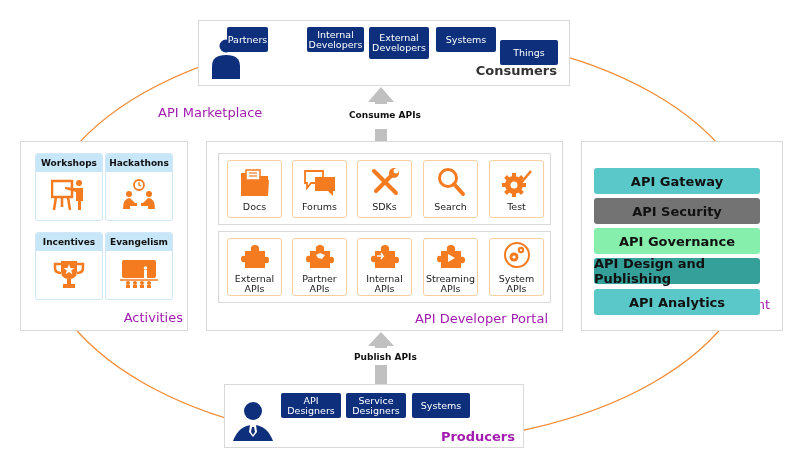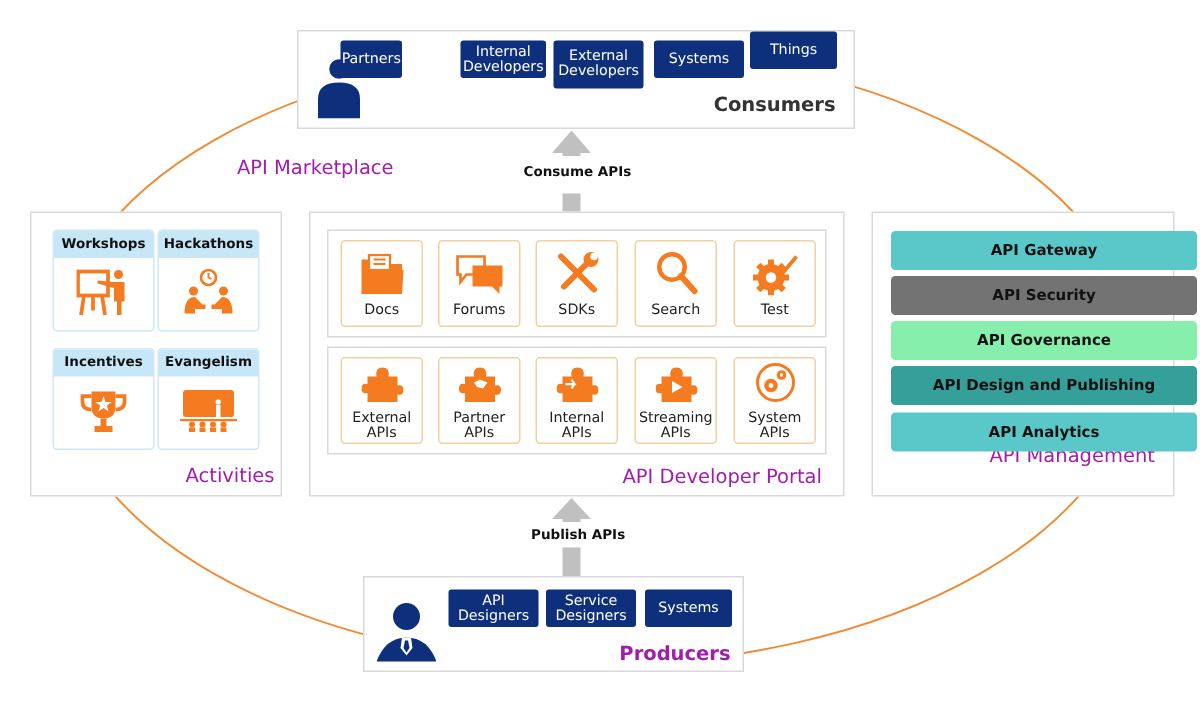--- a/index.html
+++ b/index.html
@@ -17,42 +17,42 @@
   .act { position:absolute; width:68px; height:68px; border:1.5px solid #cfe7f6; border-radius:3px;
          box-sizing:border-box; background:#fff; overflow:hidden; }
   .act .hd { background:#c7e6f7; height:18px; font-size:9px; font-weight:bold; color:#111;
              display:flex; align-items:center; justify-content:center; }
   .act .ic { display:flex; align-items:center; justify-content:center; height:46px; }
   .inner { position:absolute; border:1.5px solid #d9d9d9; box-sizing:border-box; background:#fff; }
   .tile { position:absolute; width:55px; height:58px; border:1.5px solid #f7cf9c; border-radius:3px;
           box-sizing:border-box; background:#fff; display:flex; flex-direction:column; align-items:center; }
   .tile .ti { height:32px; display:flex; align-items:flex-end; justify-content:center; margin-top:4px; }
   .tile .tl { font-size:9.5px; color:#222; text-align:center; line-height:10px; margin-top:5px; }
-  .mgmt { position:absolute; left:594px; width:204px; height:26px; border-radius:3px;
-          display:flex; align-items:center; justify-content:center; font-size:10px; font-weight:bold; color:#111; }
+  .mgmt { position:absolute; left:594px; width:166px; height:26px; border-radius:3px;
+          display:flex; align-items:center; justify-content:center; font-size:13px; font-weight:bold; color:#111;margin-top:14px; }
 </style>
 </head>
 <body>
 
 <svg id="ring" viewBox="0 0 800 467">
   <ellipse cx="398" cy="238" rx="360" ry="205" fill="none" stroke="#f28a33" stroke-width="1.3"></ellipse>
 </svg>
 
 <div class="title" style="left:158px;top:105px;">API Marketplace</div>
 
 <div class="box" style="left:198px;top:20px;width:372px;height:66px;">
   <svg class="abs" style="left:10px;top:18px;" width="34" height="40" viewBox="0 0 34 40">
     <circle cx="17" cy="7" r="6.5" fill="#0d2f7c"></circle>
     <path d="M3 40 V27 Q3 16 17 16 Q31 16 31 27 V40 Z" fill="#0d2f7c"></path>
   </svg>
   <div class="navy" style="left:28px;top:6px;width:41px;height:25px;">Partners</div>
   <div class="navy" style="left:108px;top:6px;width:57px;height:25px;">Internal Developers</div>
   <div class="navy" style="left:170px;top:6px;width:60px;height:32px;">External Developers</div>
   <div class="navy" style="left:237px;top:6px;width:60px;height:25px;">Systems</div>
-  <div class="navy" style="left:301px;top:0;width:58px;height:25px;">Things</div>
+  <div class="navy" style="left:301px;top:19px;width:58px;height:25px;">Things</div>
   <div class="title" style="right:12px;top:42px;font-size:13px;font-weight:bold;color:#333;">Consumers</div>
 </div>
 
 <svg class="arrow" style="left:368px;top:87px;" width="26" height="56" viewBox="0 0 26 56">
   <polygon points="13,0 26,15 19,15 19,17 7,17 7,15 0,15" fill="#c0c0c0"></polygon>
   <rect x="7" y="42" width="12" height="14" fill="#c0c0c0"></rect>
 </svg>
 <div class="small-bold" style="left:349px;top:110px;">Consume APIs</div>
 
 <div class="box" style="left:20px;top:141px;width:168px;height:190px;">
@@ -240,21 +240,21 @@
 <div class="mgmt" style="top:214px;background:#86efac;">API Governance</div>
 <div class="mgmt" style="top:244px;background:#35a09a;">API Design and Publishing</div>
 <div class="mgmt" style="top:275px;background:#5ac8c8;">API Analytics</div>
 
 <svg class="arrow" style="left:368px;top:332px;" width="26" height="53" viewBox="0 0 26 53">
   <polygon points="13,0 26,14 19,14 19,16 7,16 7,14 0,14" fill="#c0c0c0"></polygon>
   <rect x="7" y="33" width="12" height="20" fill="#c0c0c0"></rect>
 </svg>
 <div class="small-bold" style="left:354px;top:352px;">Publish APIs</div>
 
-<div class="box" style="left:242px;top:384px;width:254px;height:64px;">
+<div class="box" style="left:224px;top:384px;width:300px;height:64px;">
   <svg class="abs" style="left:8px;top:16px;" width="40" height="44" viewBox="0 0 40 44">
     <circle cx="20" cy="10" r="9" fill="#0d2f7c"></circle>
     <path d="M0 40 Q6 24 20 24 Q34 24 40 40 Z" fill="#0d2f7c"></path>
     <polygon points="17,24 23,24 24,31 20,36 16,31" fill="#fff"></polygon>
     <polygon points="19,26 21,26 22,31 20,34 18,31" fill="#0d2f7c"></polygon>
   </svg>
   <div class="navy" style="left:56px;top:8px;width:60px;height:25px;">API Designers</div>
   <div class="navy" style="left:121px;top:8px;width:60px;height:25px;">Service Designers</div>
   <div class="navy" style="left:187px;top:8px;width:58px;height:25px;">Systems</div>
   <div class="title" style="right:8px;top:44px;font-weight:bold;">Producers</div>

